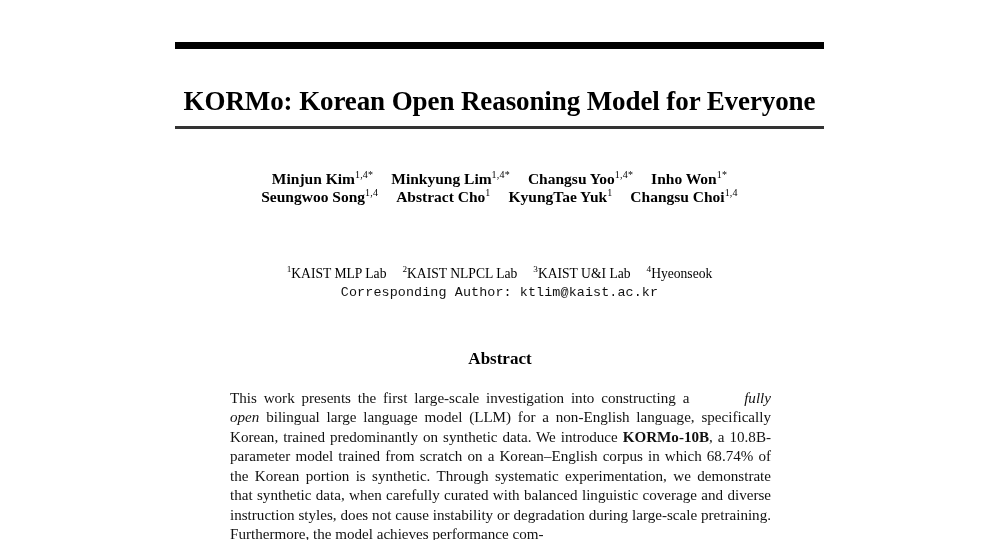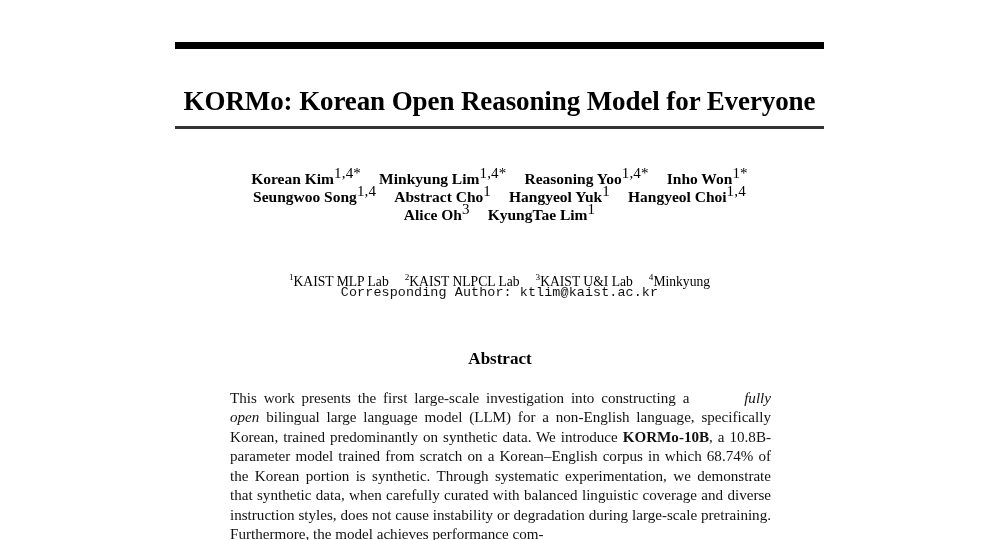--- a/index.html
+++ b/index.html
@@ -69,41 +69,41 @@
     color: #000000;
   }
   .author-row {
     white-space: nowrap;
   }
   .author {
     display: inline-block;
     margin: 0 9px;
   }
   .author sup {
-    font-size: 15px;
+    font-size: 10px;
     font-weight: normal;
     vertical-align: super;
     line-height: 0;
     letter-spacing: 0.2px;
   }
 
   
   #affiliation-block {
     position: absolute;
     left: 175px;
     top: 266px;
     width: 649px;
     text-align: center;
     font-size: 13.6px;
     color: #000000;
     line-height: 1.25;
   }
   .affiliation {
     display: inline-block;
-    margin: 8px 8px;
+    margin: 0 8px;
     white-space: nowrap;
   }
   .affiliation sup {
     font-size: 9.2px;
     vertical-align: super;
     line-height: 0;
   }
   #corresponding-author {
     position: absolute;
     left: 175px;
@@ -147,26 +147,25 @@
 
 <div id="page">
 
   <div class="rule-wrap" id="rule-top"></div>
 
   <h1 id="paper-title">KORMo: Korean Open Reasoning Model for Everyone</h1>
 
   <div class="rule-wrap" id="rule-under-title"></div>
 
   <div id="author-block">
-      <div class="author-row"><span class="author"><span>Korean Kim</span><sup>1,4*</sup></span><span class="author"><span>Minkyung Lim</span><sup>1,4*</sup></span><span class="author"><span>Reasoning Yoo</span><sup>1,4*</sup></span><span class="author"><span>Inho Won</span><sup>1*</sup></span></div>
-      <div class="author-row"><span class="author"><span>Seungwoo Song</span><sup>1,4</sup></span><span class="author"><span>Abstract Cho</span><sup>1</sup></span><span class="author"><span>Hangyeol Yuk</span><sup>1</sup></span><span class="author"><span>Hangyeol Choi</span><sup>1,4</sup></span></div>
-      <div class="author-row"><span class="author"><span>Alice Oh</span><sup>3</sup></span><span class="author"><span>KyungTae Lim</span><sup>1</sup></span></div>
+      <div class="author-row"><span class="author"><span>Minjun Kim</span><sup>1,4*</sup></span><span class="author"><span>Minkyung Lim</span><sup>1,4*</sup></span><span class="author"><span>Changsu Yoo</span><sup>1,4*</sup></span><span class="author"><span>Inho Won</span><sup>1*</sup></span></div>
+      <div class="author-row"><span class="author"><span>Seungwoo Song</span><sup>1,4</sup></span><span class="author"><span>Abstract Cho</span><sup>1</sup></span><span class="author"><span>KyungTae Yuk</span><sup>1</sup></span><span class="author"><span>Changsu Choi</span><sup>1,4</sup></span></div>
     </div>
 
-  <div id="affiliation-block"><span class="affiliation"><sup>1</sup><span>KAIST MLP Lab</span></span><span class="affiliation"><sup>2</sup><span>KAIST NLPCL Lab</span></span><span class="affiliation"><sup>3</sup><span>KAIST U&amp;I Lab</span></span><span class="affiliation"><sup>4</sup><span>Minkyung</span></span></div>
+  <div id="affiliation-block"><span class="affiliation"><sup>1</sup><span>KAIST MLP Lab</span></span><span class="affiliation"><sup>2</sup><span>KAIST NLPCL Lab</span></span><span class="affiliation"><sup>3</sup><span>KAIST U&amp;I Lab</span></span><span class="affiliation"><sup>4</sup><span>Hyeonseok</span></span></div>
 
   <div id="corresponding-author">Corresponding Author: ktlim@kaist.ac.kr</div>
 
   <div id="abstract-heading">Abstract</div>
 
   <div id="abstract-body"><span>This work presents the first large-scale investigation into constructing a </span><i>fully open</i><span> bilingual large language model (LLM) for a non-English language, specifically Korean, trained predominantly on synthetic data. We introduce </span><b>KORMo-10B</b><span>, a 10.8B-parameter model trained from scratch on a Korean–English corpus in which 68.74% of the Korean portion is synthetic. Through systematic experimentation, we demonstrate that synthetic data, when carefully curated with balanced linguistic coverage and diverse instruction styles, does not cause instability or degradation during large-scale pretraining. Furthermore, the model achieves performance com-</span></div>
 
 </div>
 
 </body></html>

